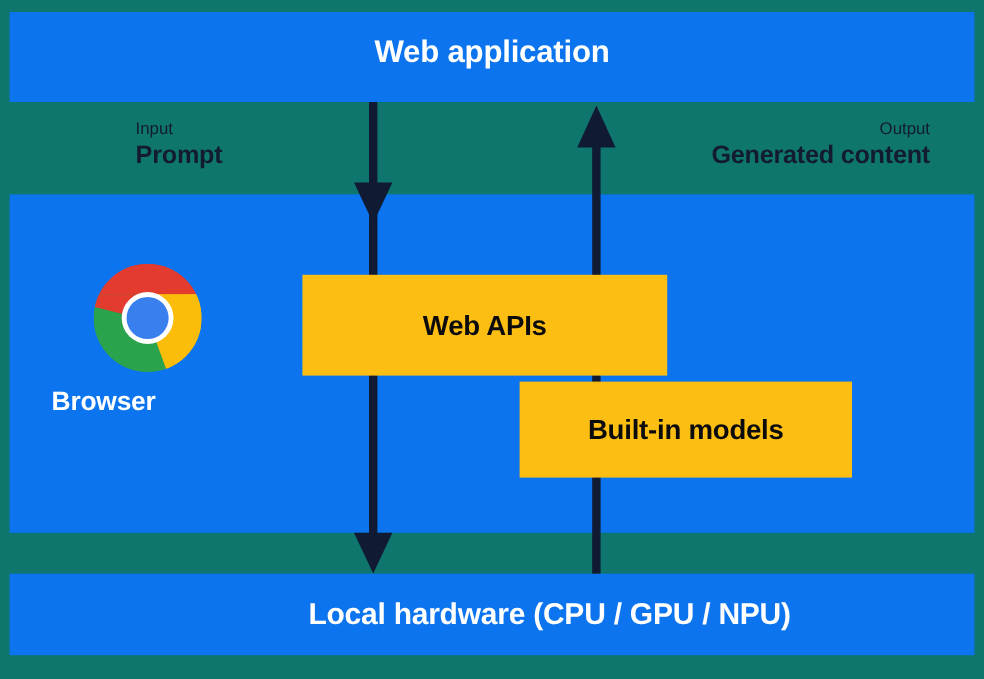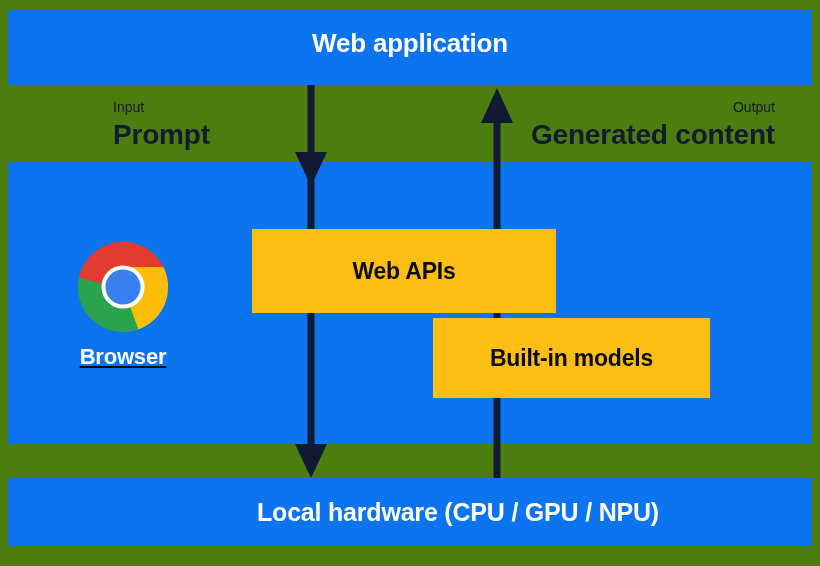--- a/index.html
+++ b/index.html
@@ -8,21 +8,21 @@
     background: #ffffff;
   }
   body {
     font-family: "Liberation Sans", sans-serif;
     -webkit-font-smoothing: antialiased;
   }
   #canvas {
     position: relative;
     width: 820px;
     height: 566px;
-    background: #4d7c0f;
+    background: #0f766e;
     overflow: hidden;
   }
 
   
   .bar {
     position: absolute;
     background: #0B74EE;
   }
   #bar-web-application {
     left: 8px;  top: 10px;  width: 804px; height: 75px;
@@ -98,33 +98,32 @@
     right: 45px; top: 99px;
     text-align: right;
   }
   .edge-kicker {
     display: block;
     font-size: 14px;
     font-weight: normal;
   }
   .edge-value {
     display: block;
-    font-size: 28px;
+    font-size: 21px;
     font-weight: bold;
     letter-spacing: -0.2px;
   }
 
   
   #browser-node {
     position: absolute;
     left: 43px;
-    top: 242px;
+    top: 220px;
     width: 160px;
-    text-align: center;
-    text-decoration: underline;
+    text-align: left;
   }
   #chrome-icon {
     display: block;
     margin: 0 auto;
   }
   #browser-label {
     display: block;
     margin-top: 12px;
     color: #ffffff;
     font-size: 22px;

